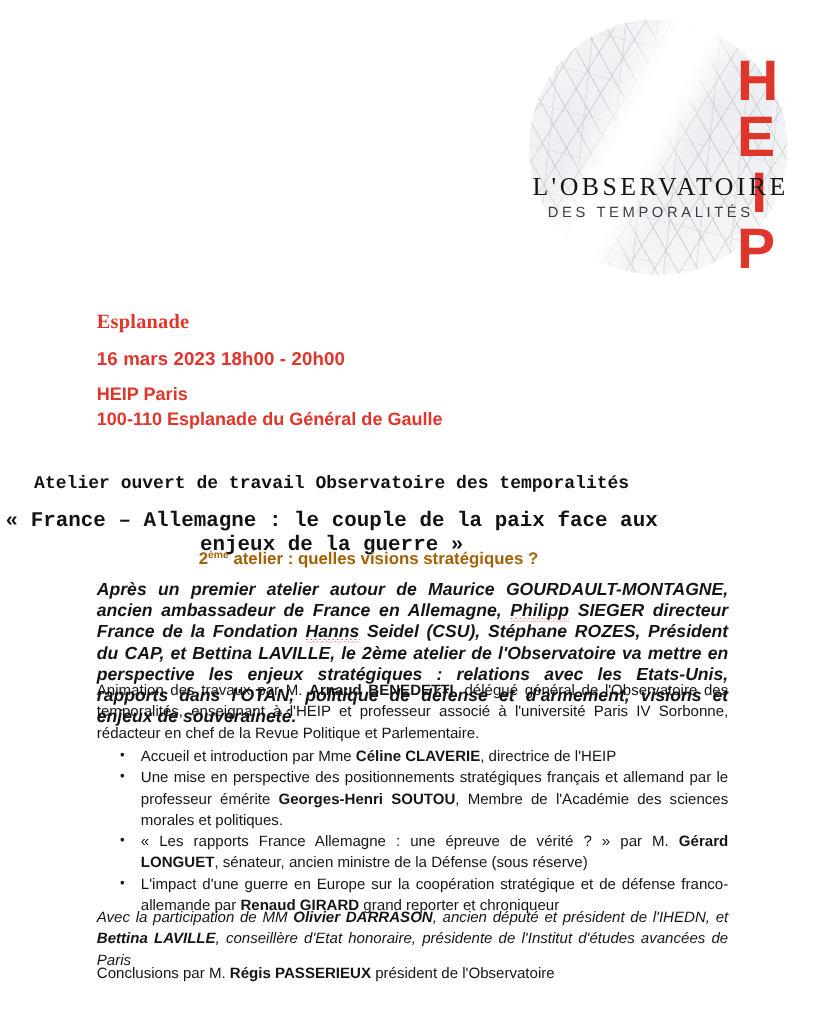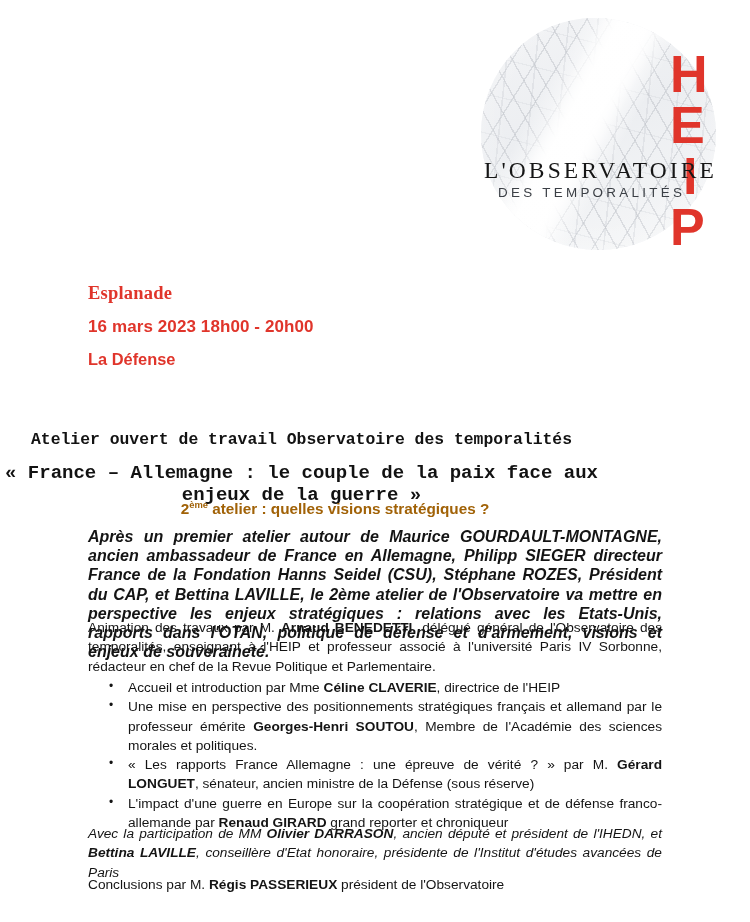--- a/index.html
+++ b/index.html
@@ -245,21 +245,22 @@
     <div class="obs-line1">L'OBSERVATOIRE</div>
     <div class="obs-line2">DES TEMPORALITÉS</div>
   </div>
 </div>
 
 <div class="sheet">
 
   <div class="red-head prog-title">Esplanade</div>
   <div class="red-head prog-date">16 mars 2023  18h00  - 20h00</div>
   <div class="red-head prog-place">
-    <div>La Défense</div>
+    <div>HEIP Paris</div>
+    <div>100-110 Esplanade du Général de Gaulle</div>
   </div>
 
   <div class="ctr-title t1">Atelier ouvert de travail Observatoire des temporalités</div>
   <div class="ctr-title t2">« France – Allemagne : le couple de la paix face aux enjeux de la guerre »</div>
 
   <div class="ctr-red">
     <span>2</span><sup>ème</sup><span> atelier  : quelles visions stratégiques  ?</span>
   </div>
 
   <div class="para ital">

